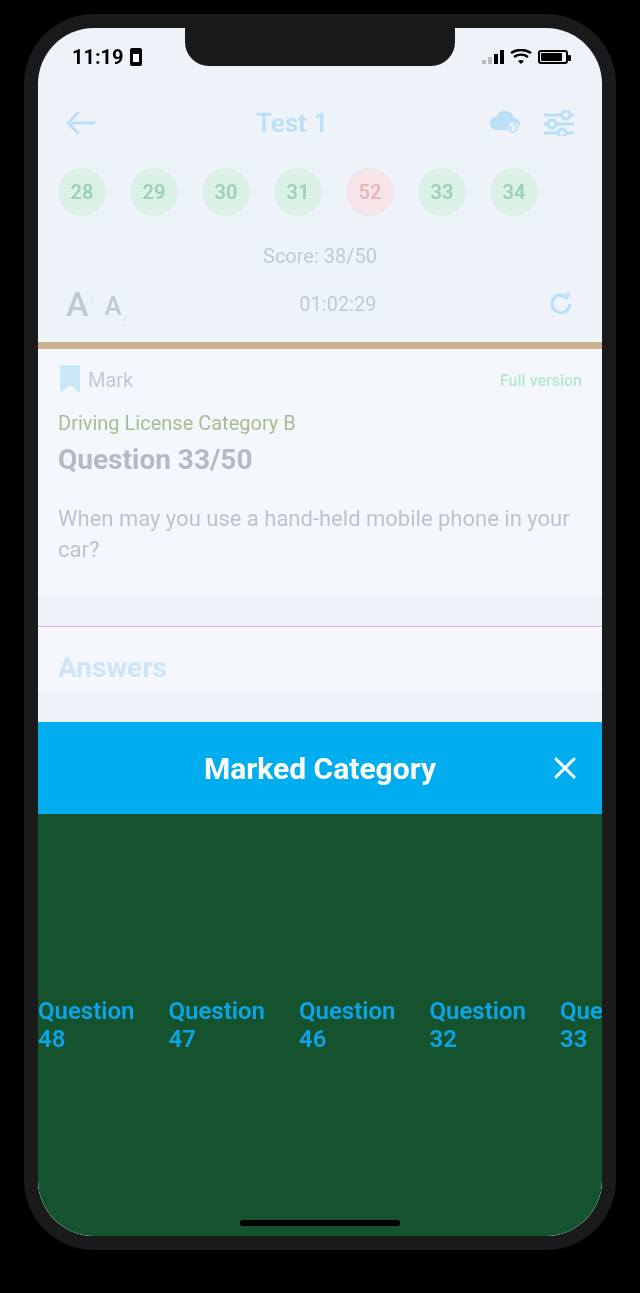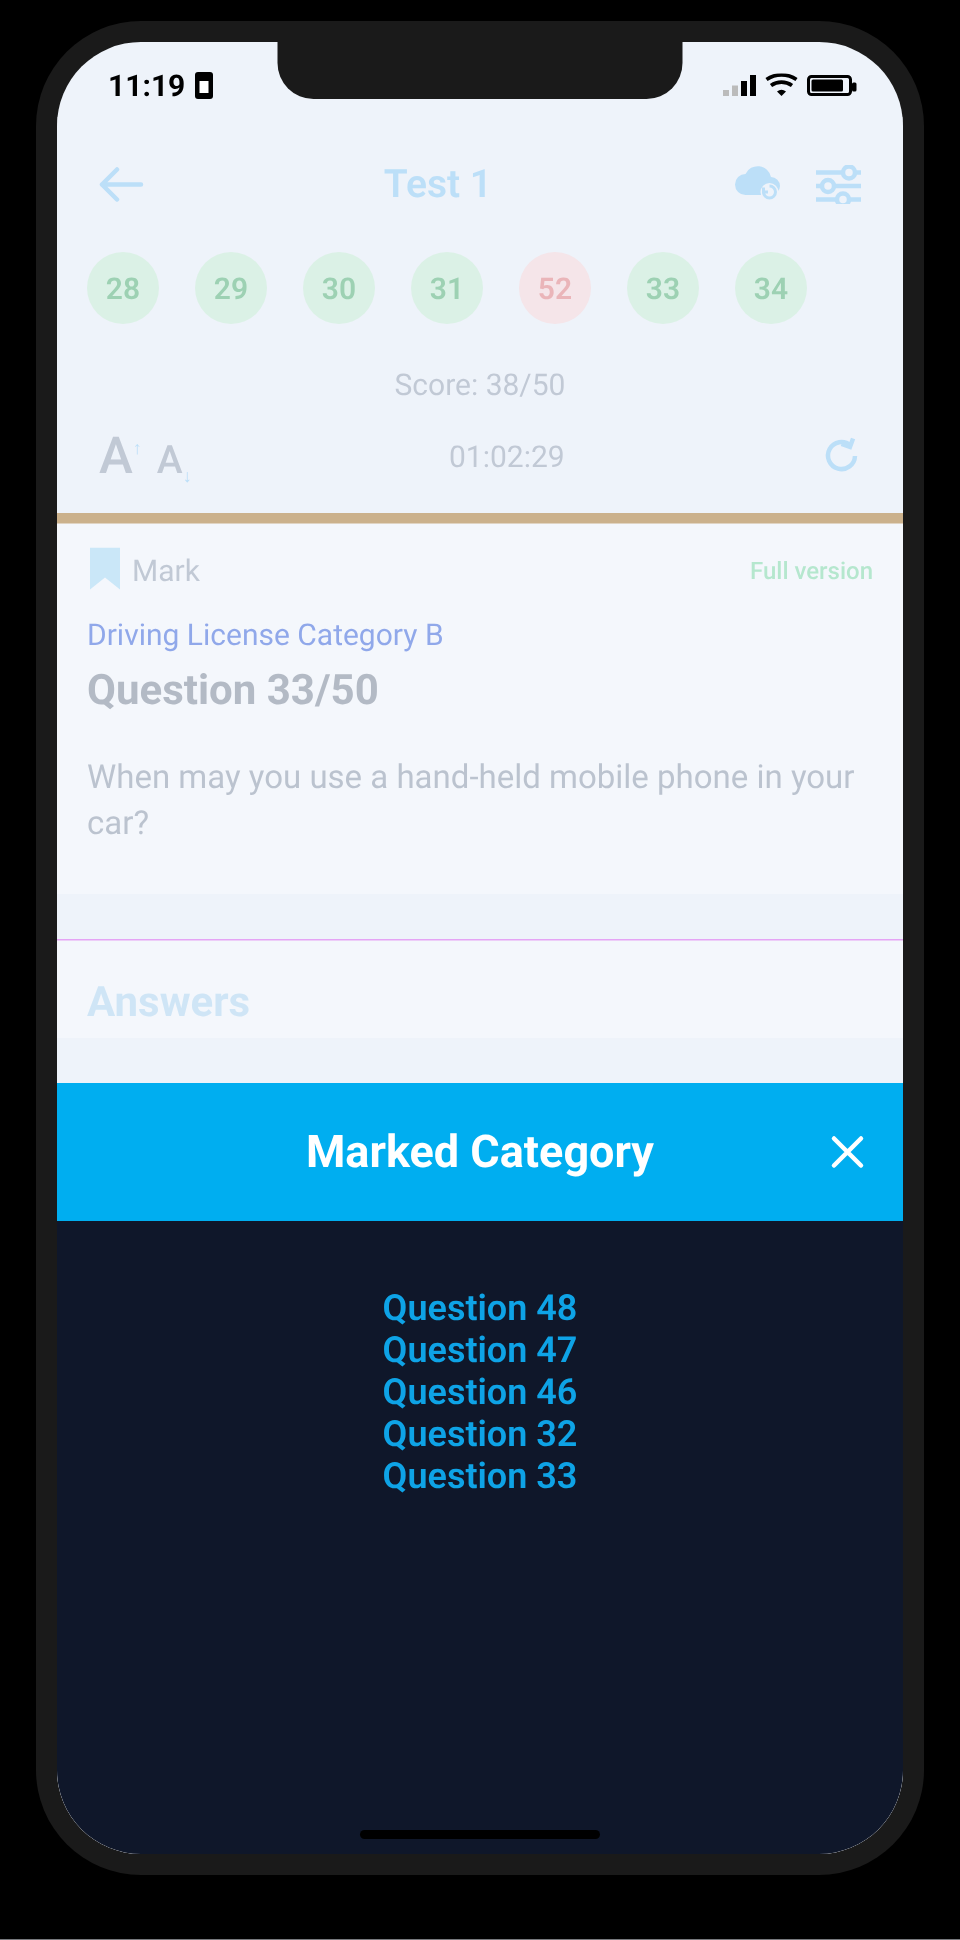--- a/index.html
+++ b/index.html
@@ -90,42 +90,42 @@
   .timer { color:#8a97a9; font-size:20px; }
   .refresh { color:#7ec8f7; }
 
   .qcard {
     background:#fafcfe; margin:0; padding:16px 20px 30px 20px; border-top:7px solid #a16207;
   }
   .qcard-top { display:flex; justify-content:space-between; align-items:center; margin-bottom:16px;}
   .mark-wrap { display:flex; align-items:center; gap:6px; color:#8a97a9; font-size:20px;}
   .bookmark-icon { color:#9dd9f7; }
   .fullv { color:#6fd99a; font-size:16px; font-weight:500;}
-  .cat { color:#1d4ed8; font-size:20px; margin-bottom:8px;}
+  .cat { color:#4d7c0f; font-size:20px; margin-bottom:8px;}
   .qnum { color:#6b7685; font-size:28px; font-weight:700; margin-bottom:28px;}
   .qtext { color:#7d8a9b; font-size:22px; line-height:1.4;}
 
   .gap { height:30px; background:#eef3fa;}
   .answers-h {
     color:#a9d6f2; font-size:28px; font-weight:700; padding:24px 20px 8px;
     background:#fafcfe; border-top:1px solid #d946ef;
   }
 
   
   .sheet {
     position:absolute; left:0; right:0; bottom:0; top:694px;
     background:#fff; z-index:20; display:flex; flex-direction:column;
   }
   .sheet-header {
     background:#00aef0; color:#fff; display:flex; align-items:center; justify-content:center;
     position:relative; height:92px;
   }
   .sheet-title { font-size:30px; font-weight:700;}
   .sheet-close { position:absolute; right:24px; top:50%; transform:translateY(-50%); color:#fff; cursor:pointer;}
-  .sheet-list { padding:44px 0; display:flex; flex-direction:column; align-items:center; background:#0f172a; flex:1;}
+  .sheet-list { padding:44px 0; display:flex; flex-direction:row; align-items:center; gap:34px; background:#14532d; flex:1;}
   .sheet-item { color:#0ea3e6; font-size:24px; font-weight:600; cursor:pointer;}
   .home-ind { position:absolute; bottom:10px; left:50%; transform:translateX(-50%); width:160px; height:6px; background:#000; border-radius:4px; z-index:200;}
 </style>
 </head>
 <body>
 
 <div class="phone-frame">
   <div class="phone-inner">
     <div class="notch"></div>
 

